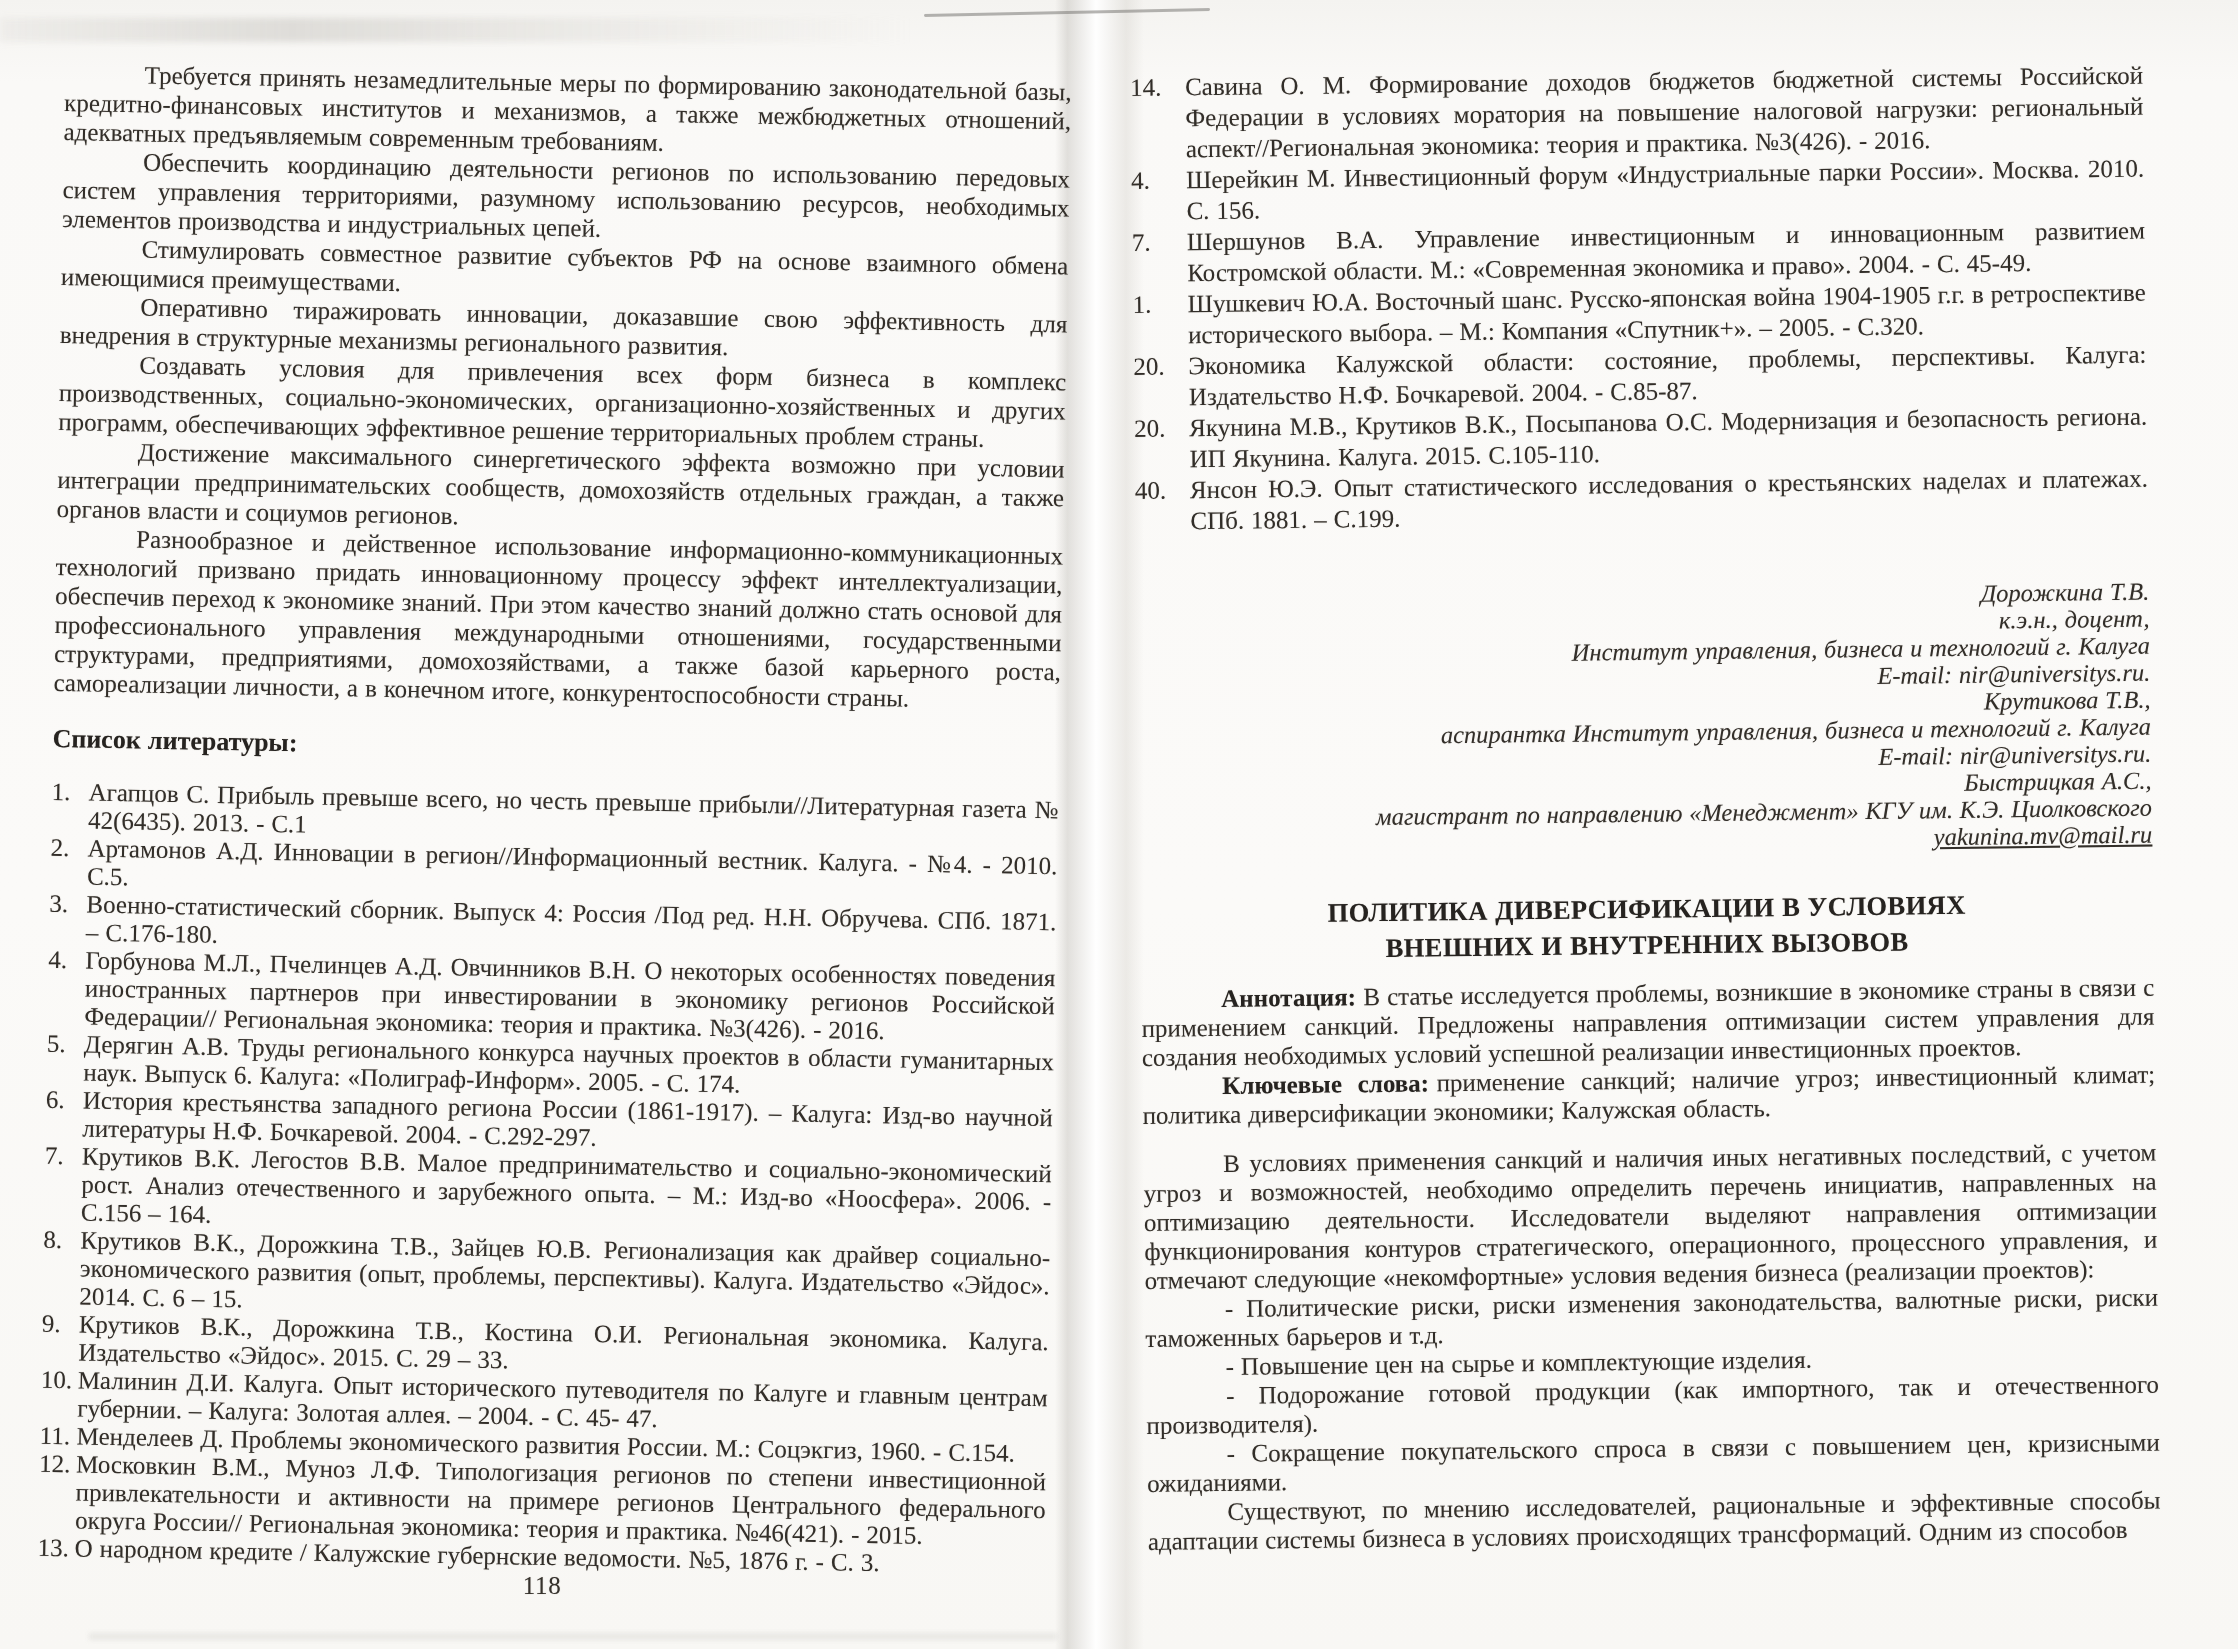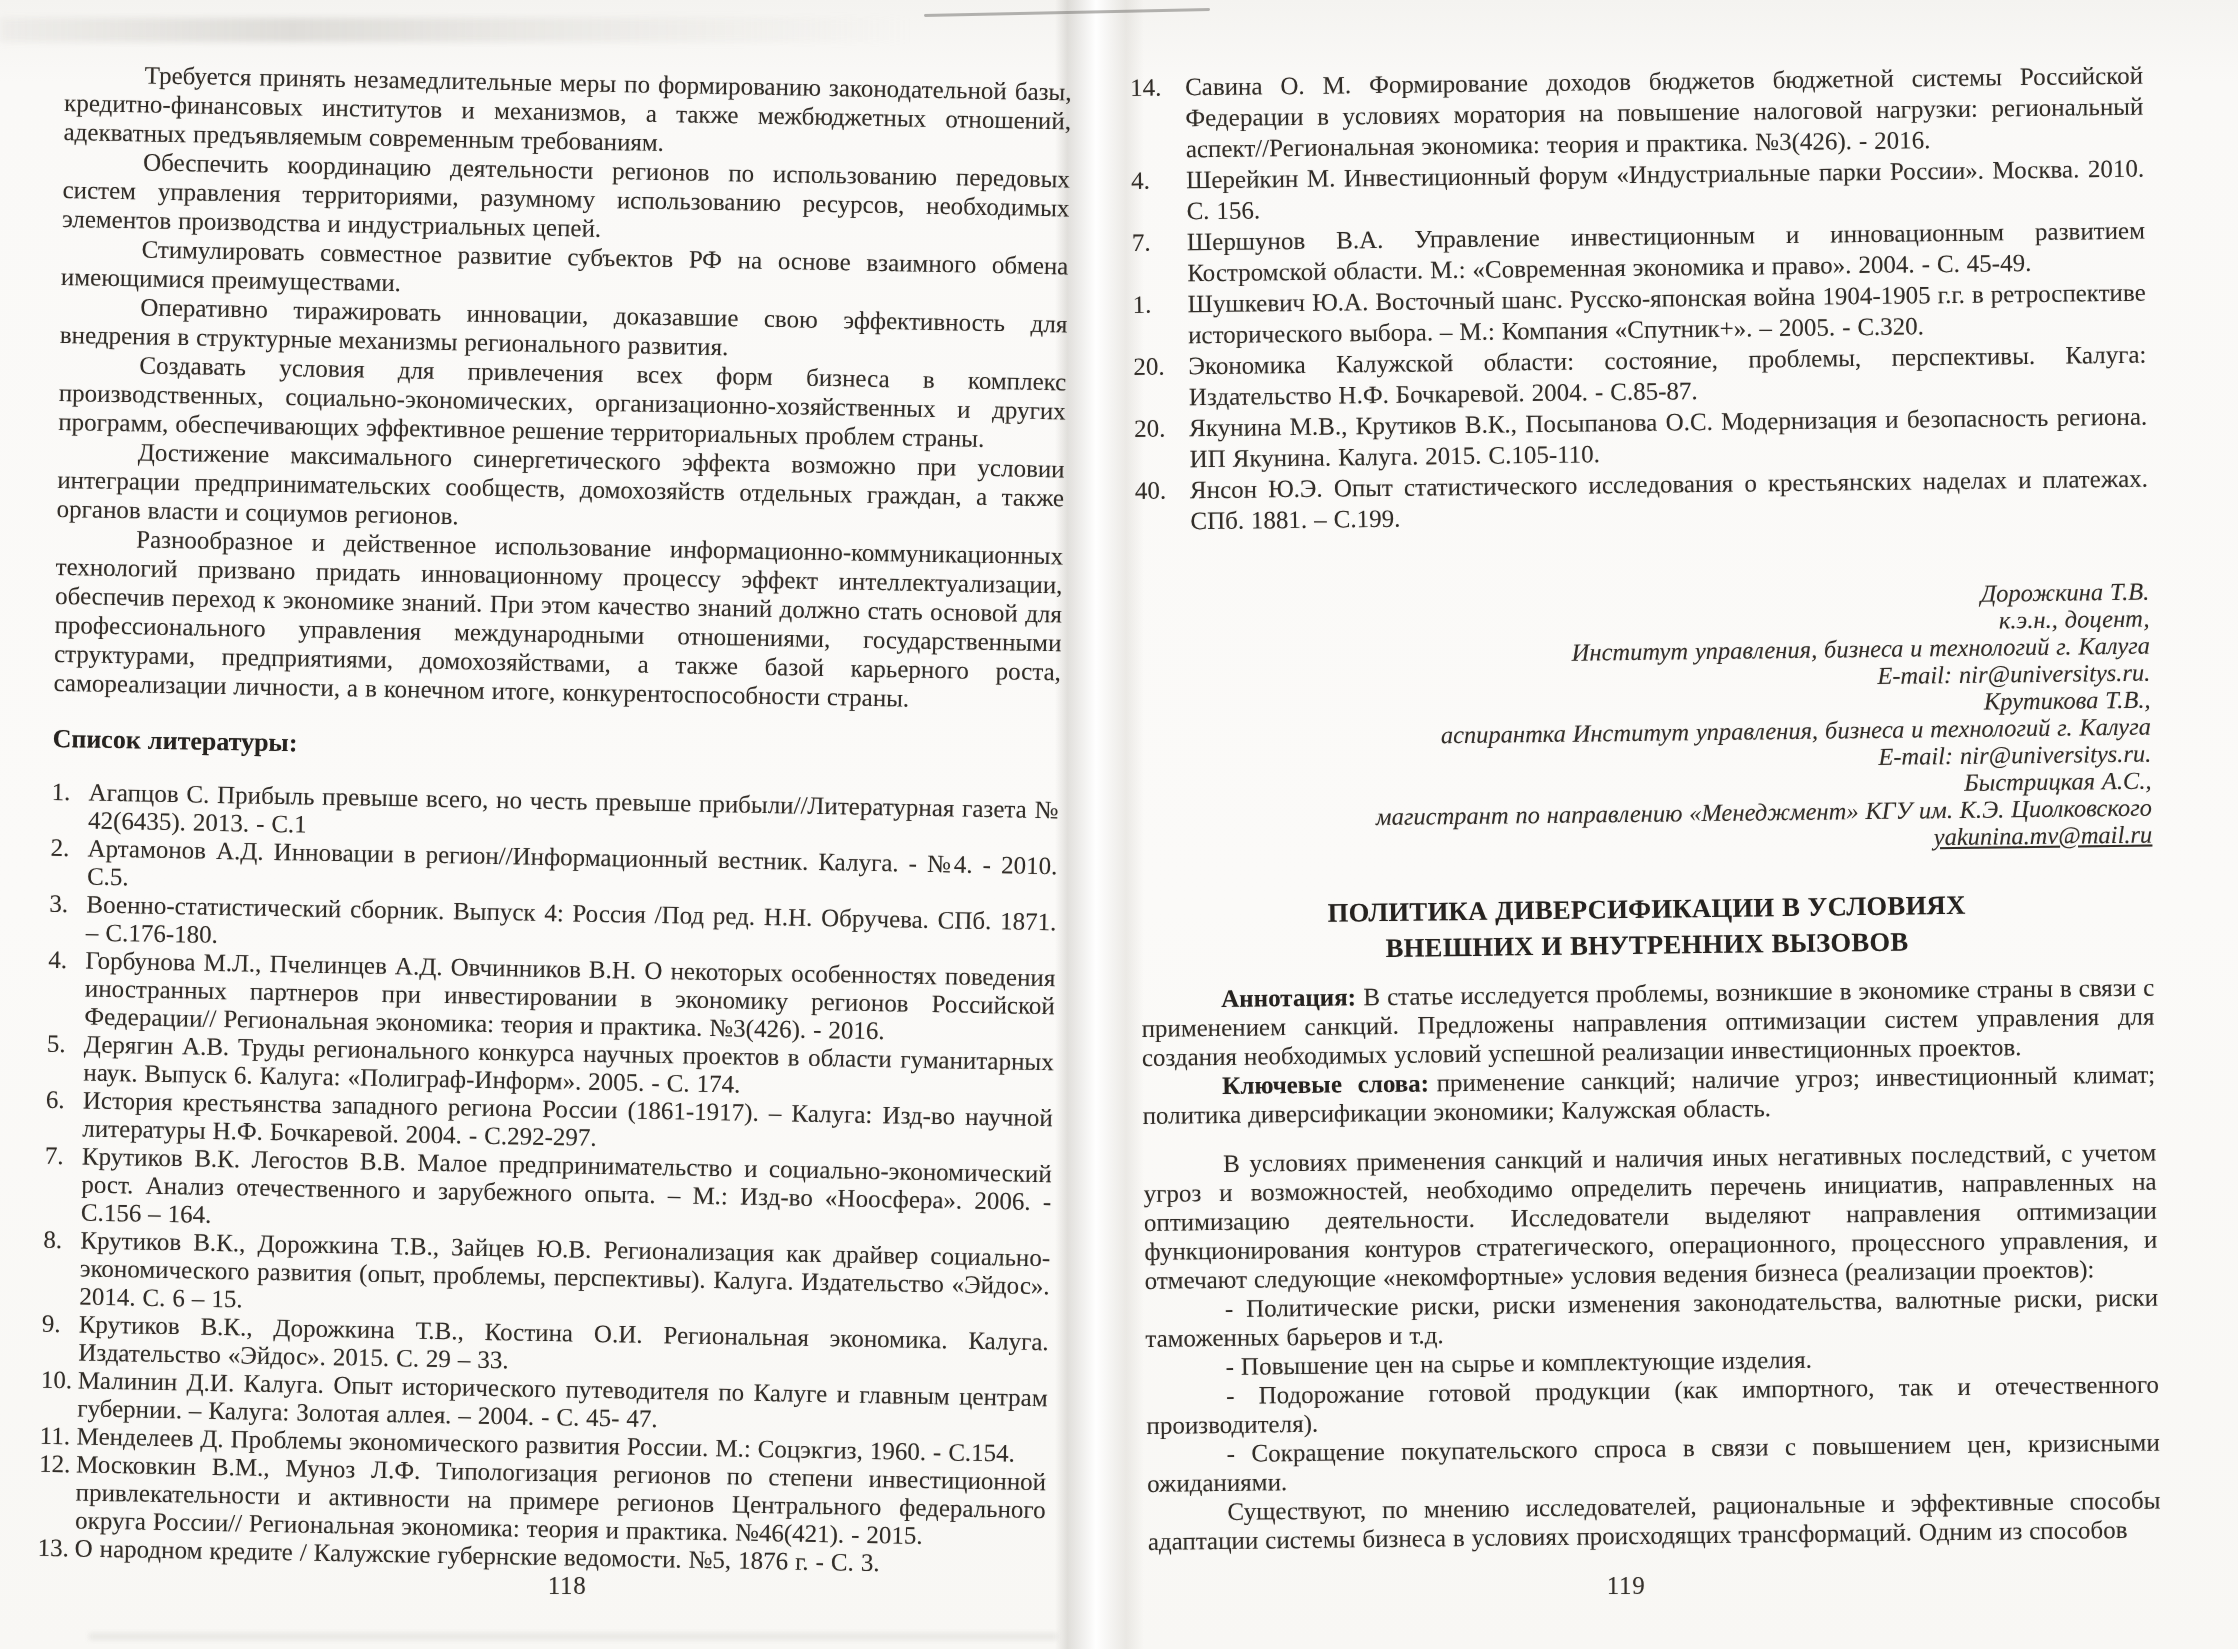--- a/index.html
+++ b/index.html
@@ -74,21 +74,21 @@
     color:#262320;letter-spacing:0.3px;
   }
 
   .abstract-block{position:absolute;top:985px;left:0;width:100%;}
   .lead{font-weight:bold;color:#262320;margin-right:.3em;}
 
   .body-block{position:absolute;top:1150px;left:0;width:100%;}
 
   .page-num{
     position:absolute;top:1572px;font-size:25px;letter-spacing:0.7px;
-    text-align:center;color:#36322d;margin-left:25px;
+    text-align:center;color:#36322d;
   }
   .page-num-left{left:0;width:1084px;}
   .page-num-right{left:1131px;width:940px;}
 </style>
 </head>
 <body>
 
 <div class="scan">
 
   <div class="top-smudge"></div>
@@ -222,16 +222,15 @@
       <p class="body-p">В условиях применения санкций и наличия иных негативных последствий, с учетом угроз и возможностей, необходимо определить перечень инициатив, направленных на оптимизацию деятельности. Исследователи выделяют направления оптимизации функционирования контуров стратегического, операционного, процессного управления, и отмечают следующие «некомфортные» условия ведения бизнеса (реализации проектов):</p>
       <p class="body-p">- Политические риски, риски изменения законодательства, валютные риски, риски таможенных барьеров и т.д.</p>
       <p class="body-p">- Повышение цен на сырье и комплектующие изделия.</p>
       <p class="body-p">- Подорожание готовой продукции (как импортного, так и отечественного производителя).</p>
       <p class="body-p">- Сокращение покупательского спроса в связи с повышением цен, кризисными ожиданиями.</p>
       <p class="body-p">Существуют, по мнению исследователей, рациональные и эффективные способы адаптации системы бизнеса в условиях происходящих трансформаций. Одним из способов</p>
     </div>
   </div>
 
   <div class="page-num page-num-left">118</div>
-  <div class="page-num page-num-right">119</div>
 
 </div>
 
 
 </body></html>

